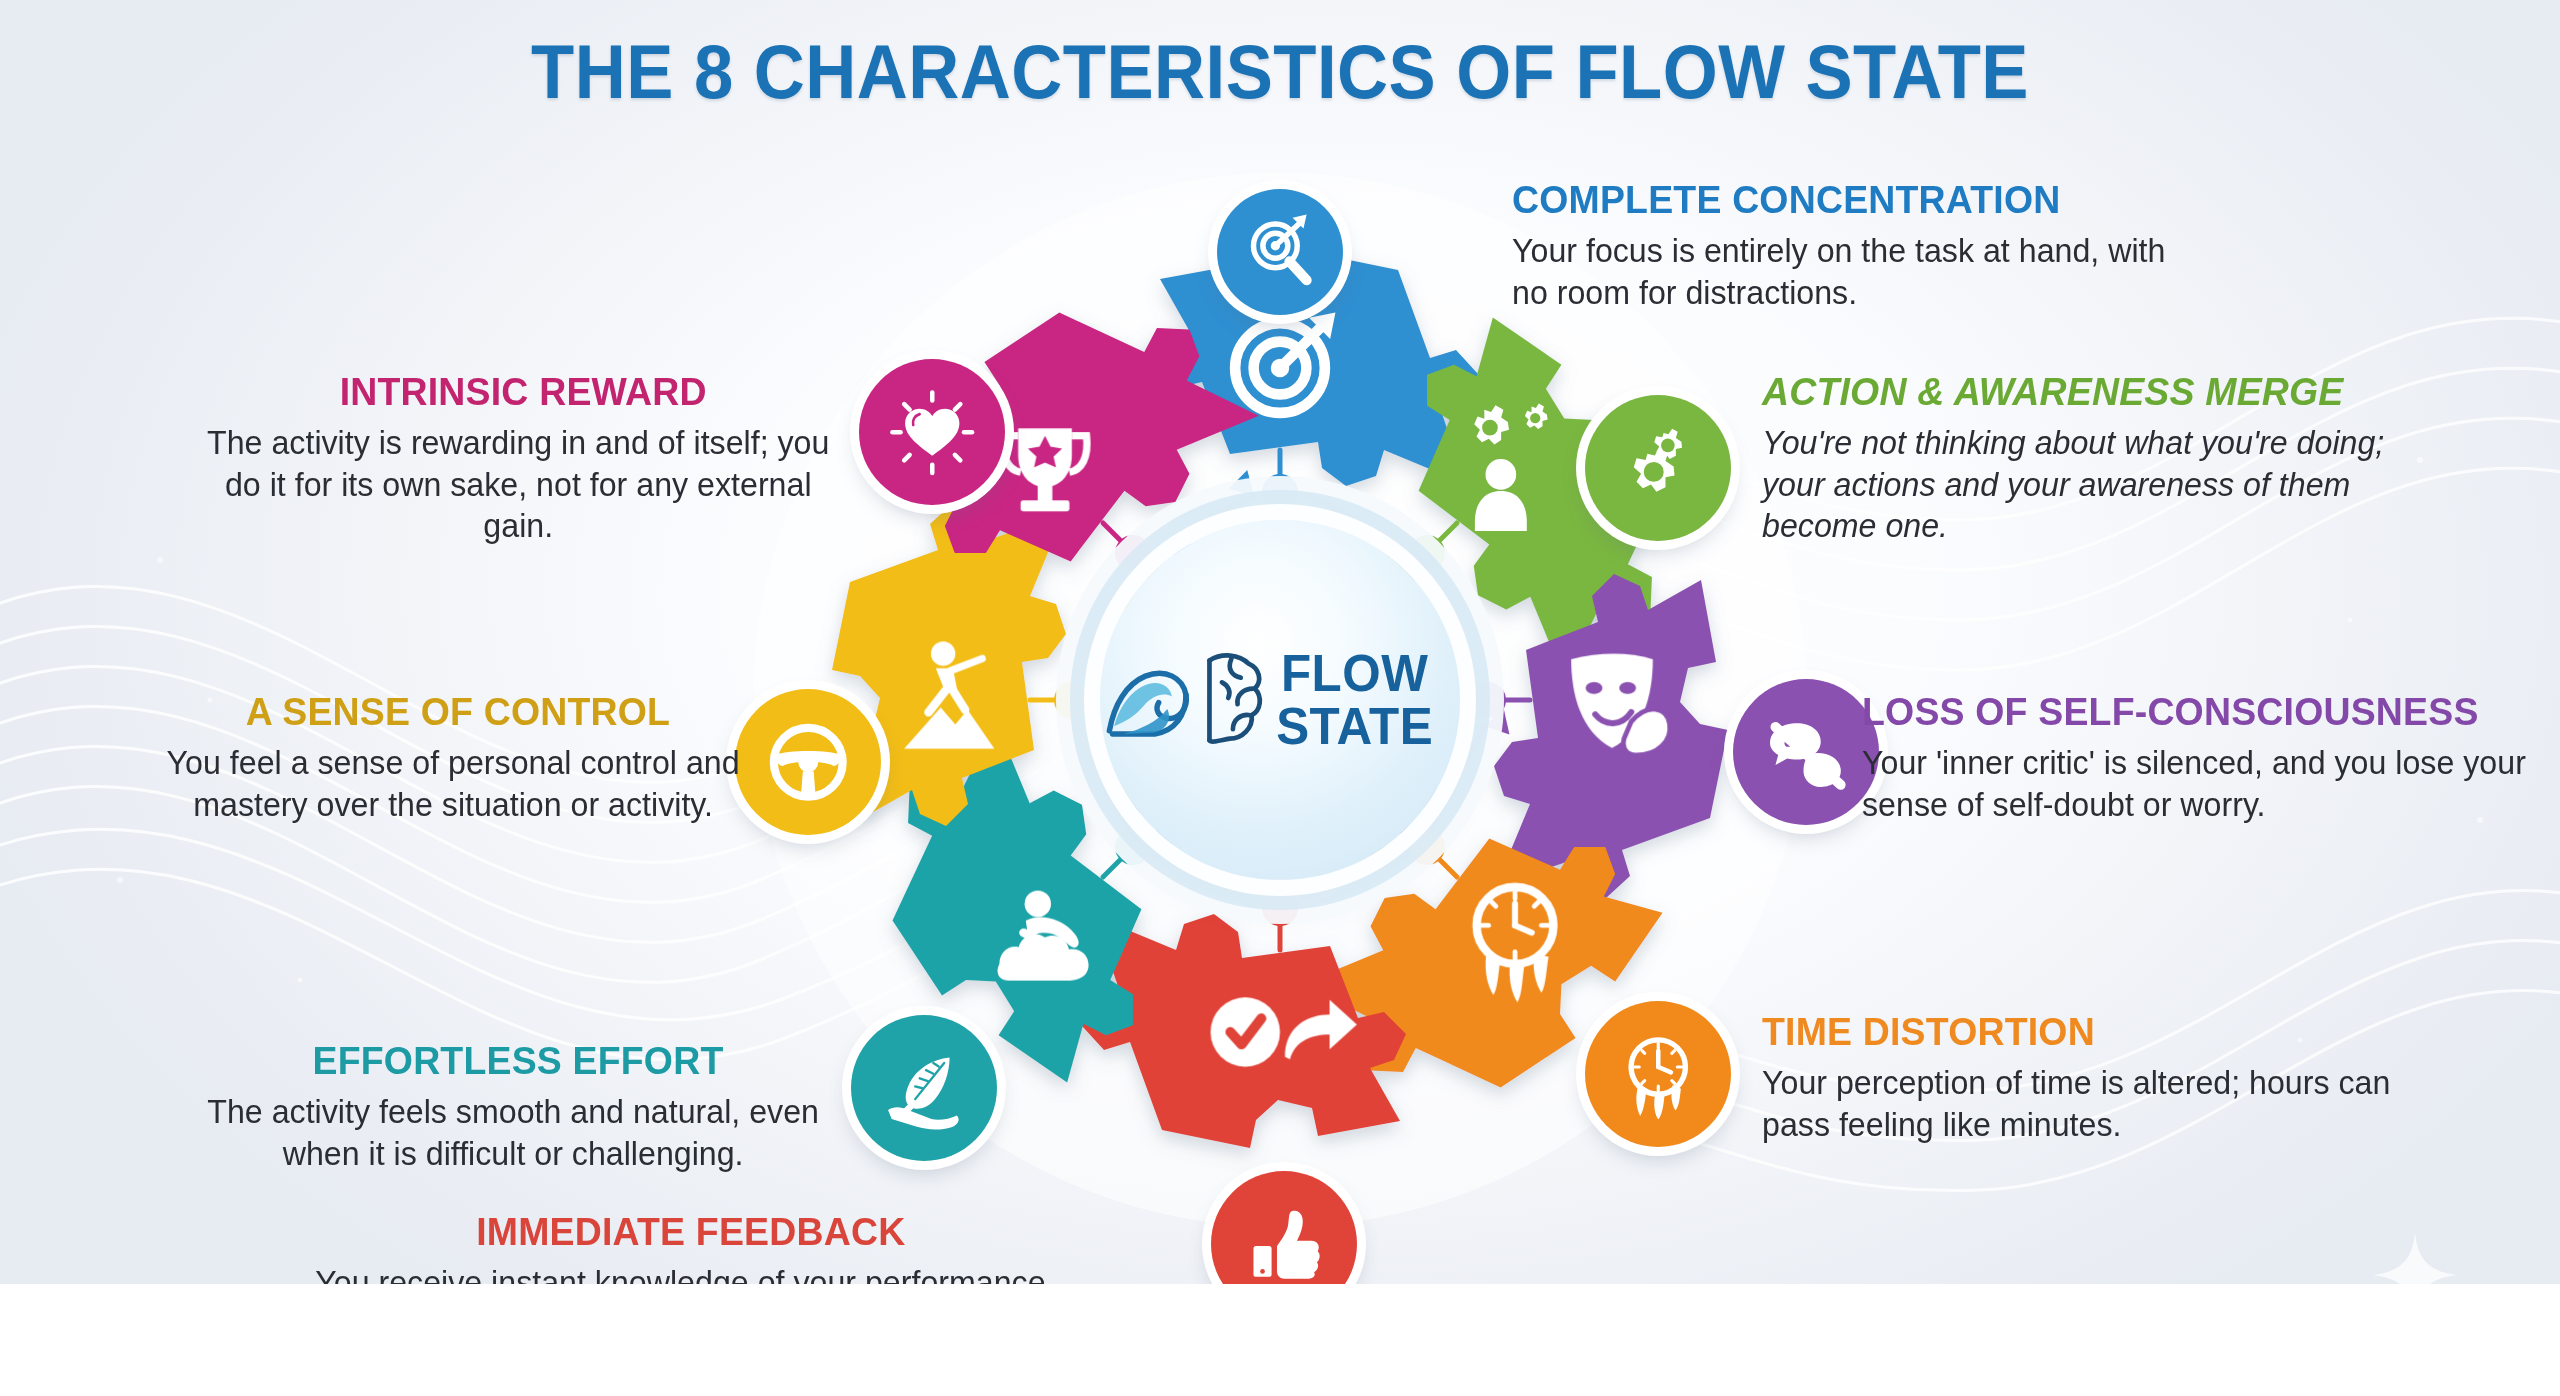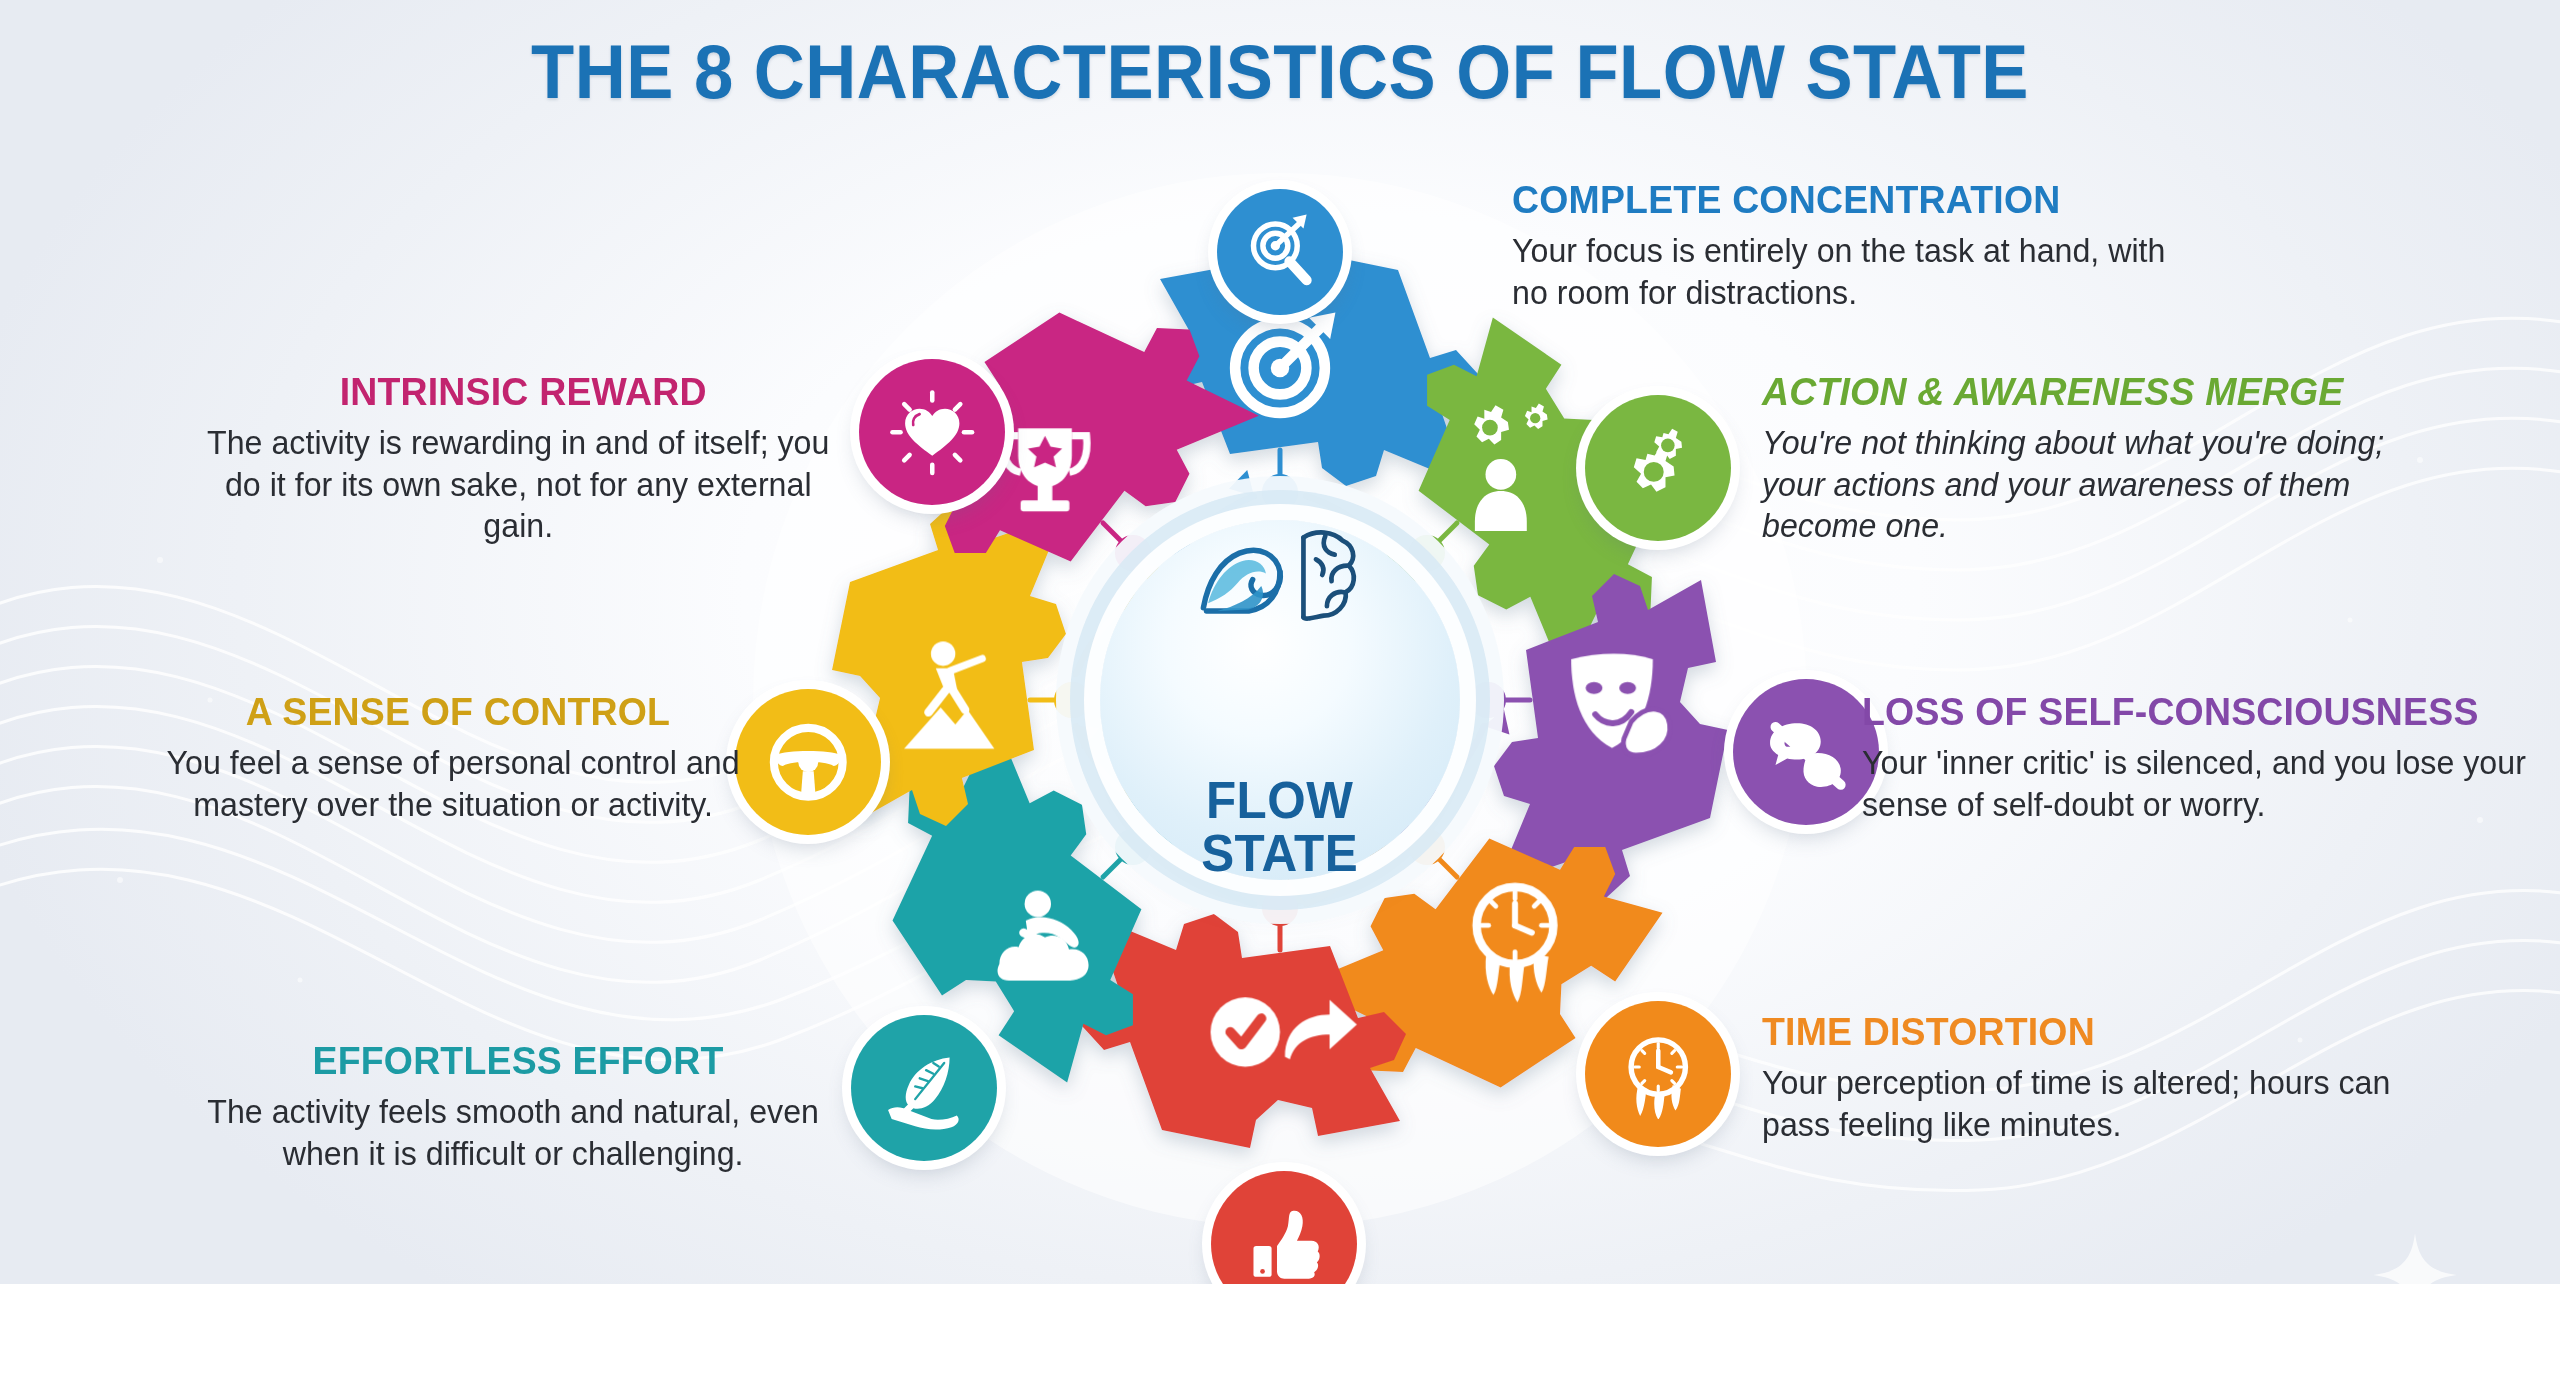--- a/index.html
+++ b/index.html
@@ -102,23 +102,23 @@
     height: 360px;
     border-radius: 50%;
     background:
       radial-gradient(circle at 44% 34%, #ffffff 0%, #f4fbff 30%, #dff0fa 62%, #cfe7f6 100%);
     box-shadow:
       0 0 0 16px rgba(255,255,255,0.92),
       0 0 0 30px rgba(215,233,245,0.85),
       0 0 0 44px rgba(246,250,253,0.95),
       0 14px 40px rgba(110,140,170,0.30);
     display: flex;
-    flex-direction: column;
+    flex-direction: row;
     align-items: center;
-    justify-content: space-between;
+    justify-content: flex-start;
   }
   #hub-logo { width: 172px; height: 110px; margin-bottom: 4px; }
   #hub-text {
     text-align: center;
     font-weight: bold;
     font-size: 52px;
     line-height: 1.02;
     color: #17619c;
     letter-spacing: 0.5px;
     transform: scaleX(0.95);
@@ -554,20 +554,24 @@
   <div class="tblock right-block" id="block-loss">
     <div class="thead" style="color:#8348a8;">LOSS OF SELF-CONSCIOUSNESS</div>
     <div class="tbody">Your 'inner critic' is silenced, and you lose your sense of self-doubt or worry.</div>
   </div>
 
   <div class="tblock right-block" id="block-time">
     <div class="thead" style="color:#ef8a21;">TIME DISTORTION</div>
     <div class="tbody">Your perception of time is altered; hours can pass feeling like minutes.</div>
   </div>
 
+  <div class="tblock left-block" id="block-feedback">
+    <div class="thead" style="color:#d9453a;">IMMEDIATE FEEDBACK</div>
+    <div class="tbody">You receive instant knowledge of your performance, so you know right away if you're on track.</div>
+  </div>
 
   <div class="tblock left-block" id="block-effortless">
     <div class="thead" style="color:#1c9ba4;">EFFORTLESS EFFORT</div>
     <div class="tbody">The activity feels smooth and natural, even when it is difficult or challenging.</div>
   </div>
 
   <div class="tblock left-block" id="block-control">
     <div class="thead" style="color:#cfa016;">A SENSE OF CONTROL</div>
     <div class="tbody">You feel a sense of personal control and mastery over the situation or activity.</div>
   </div>

